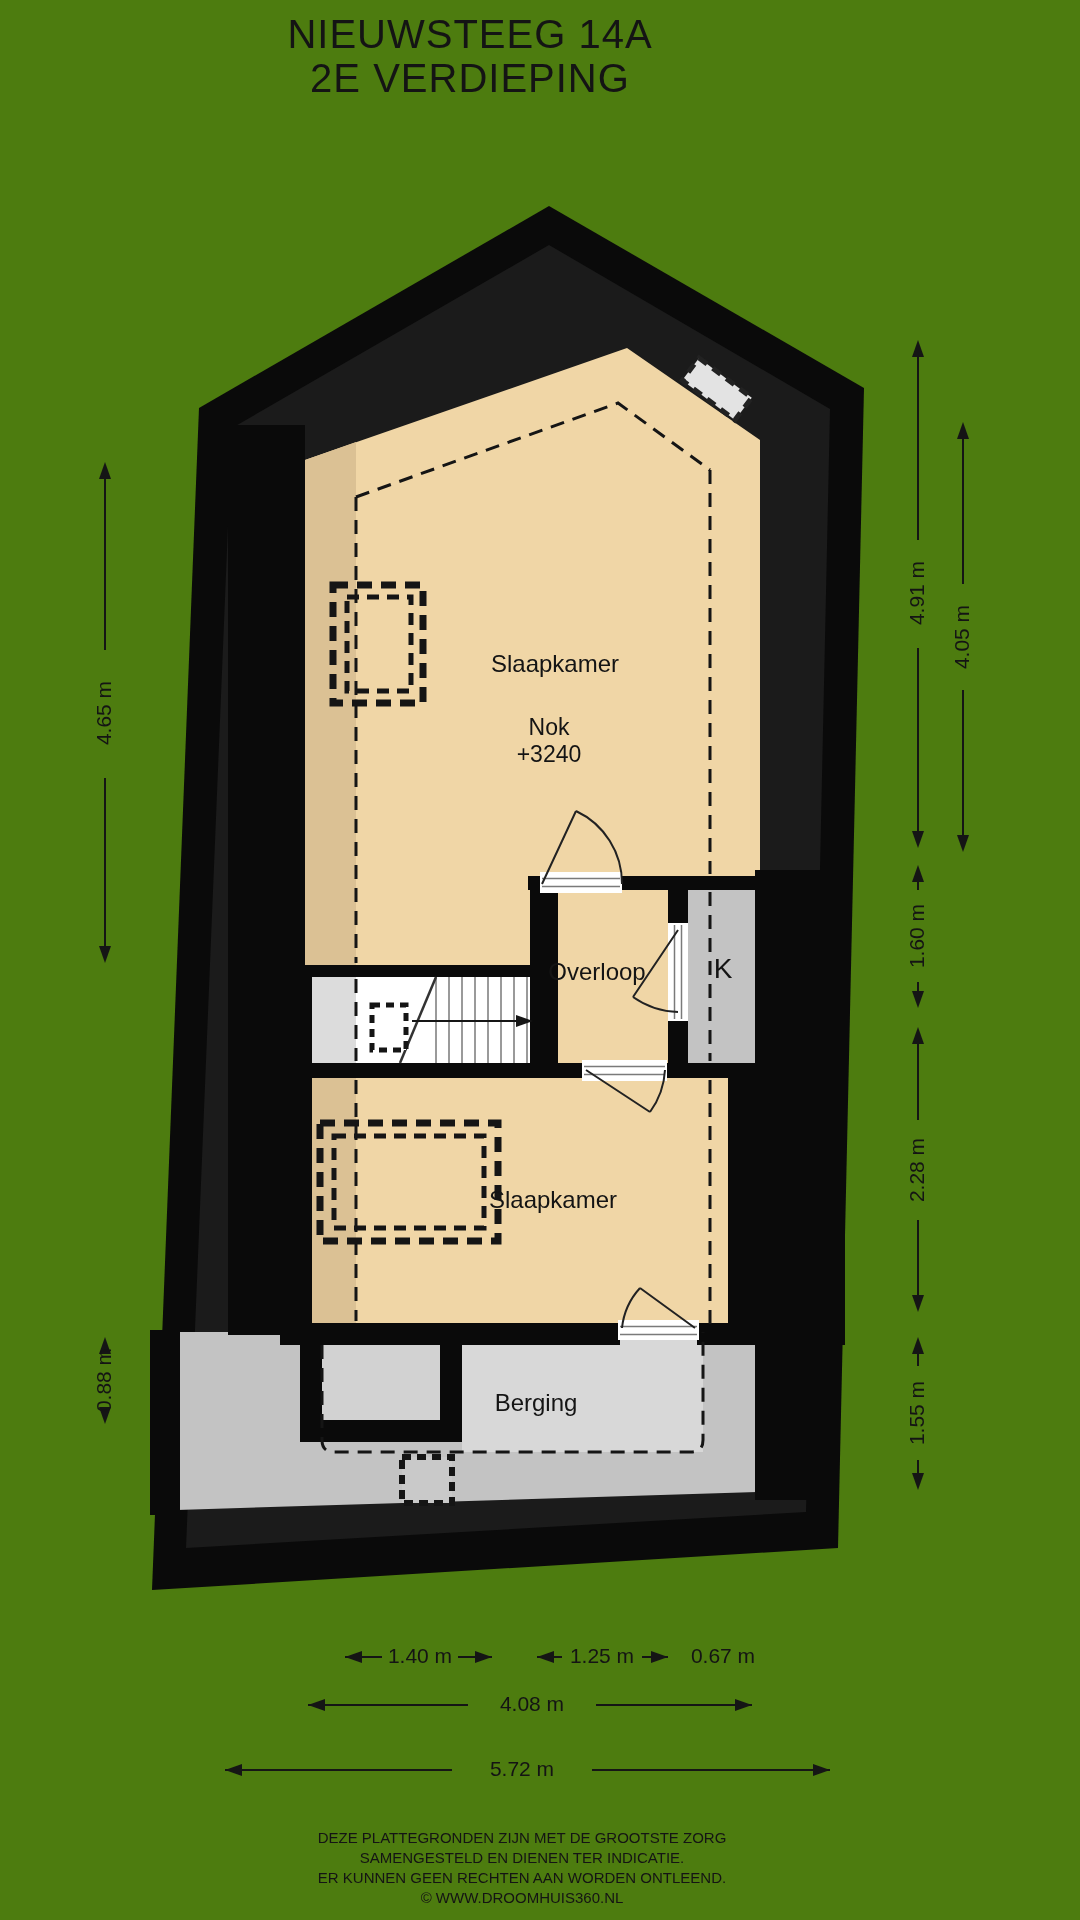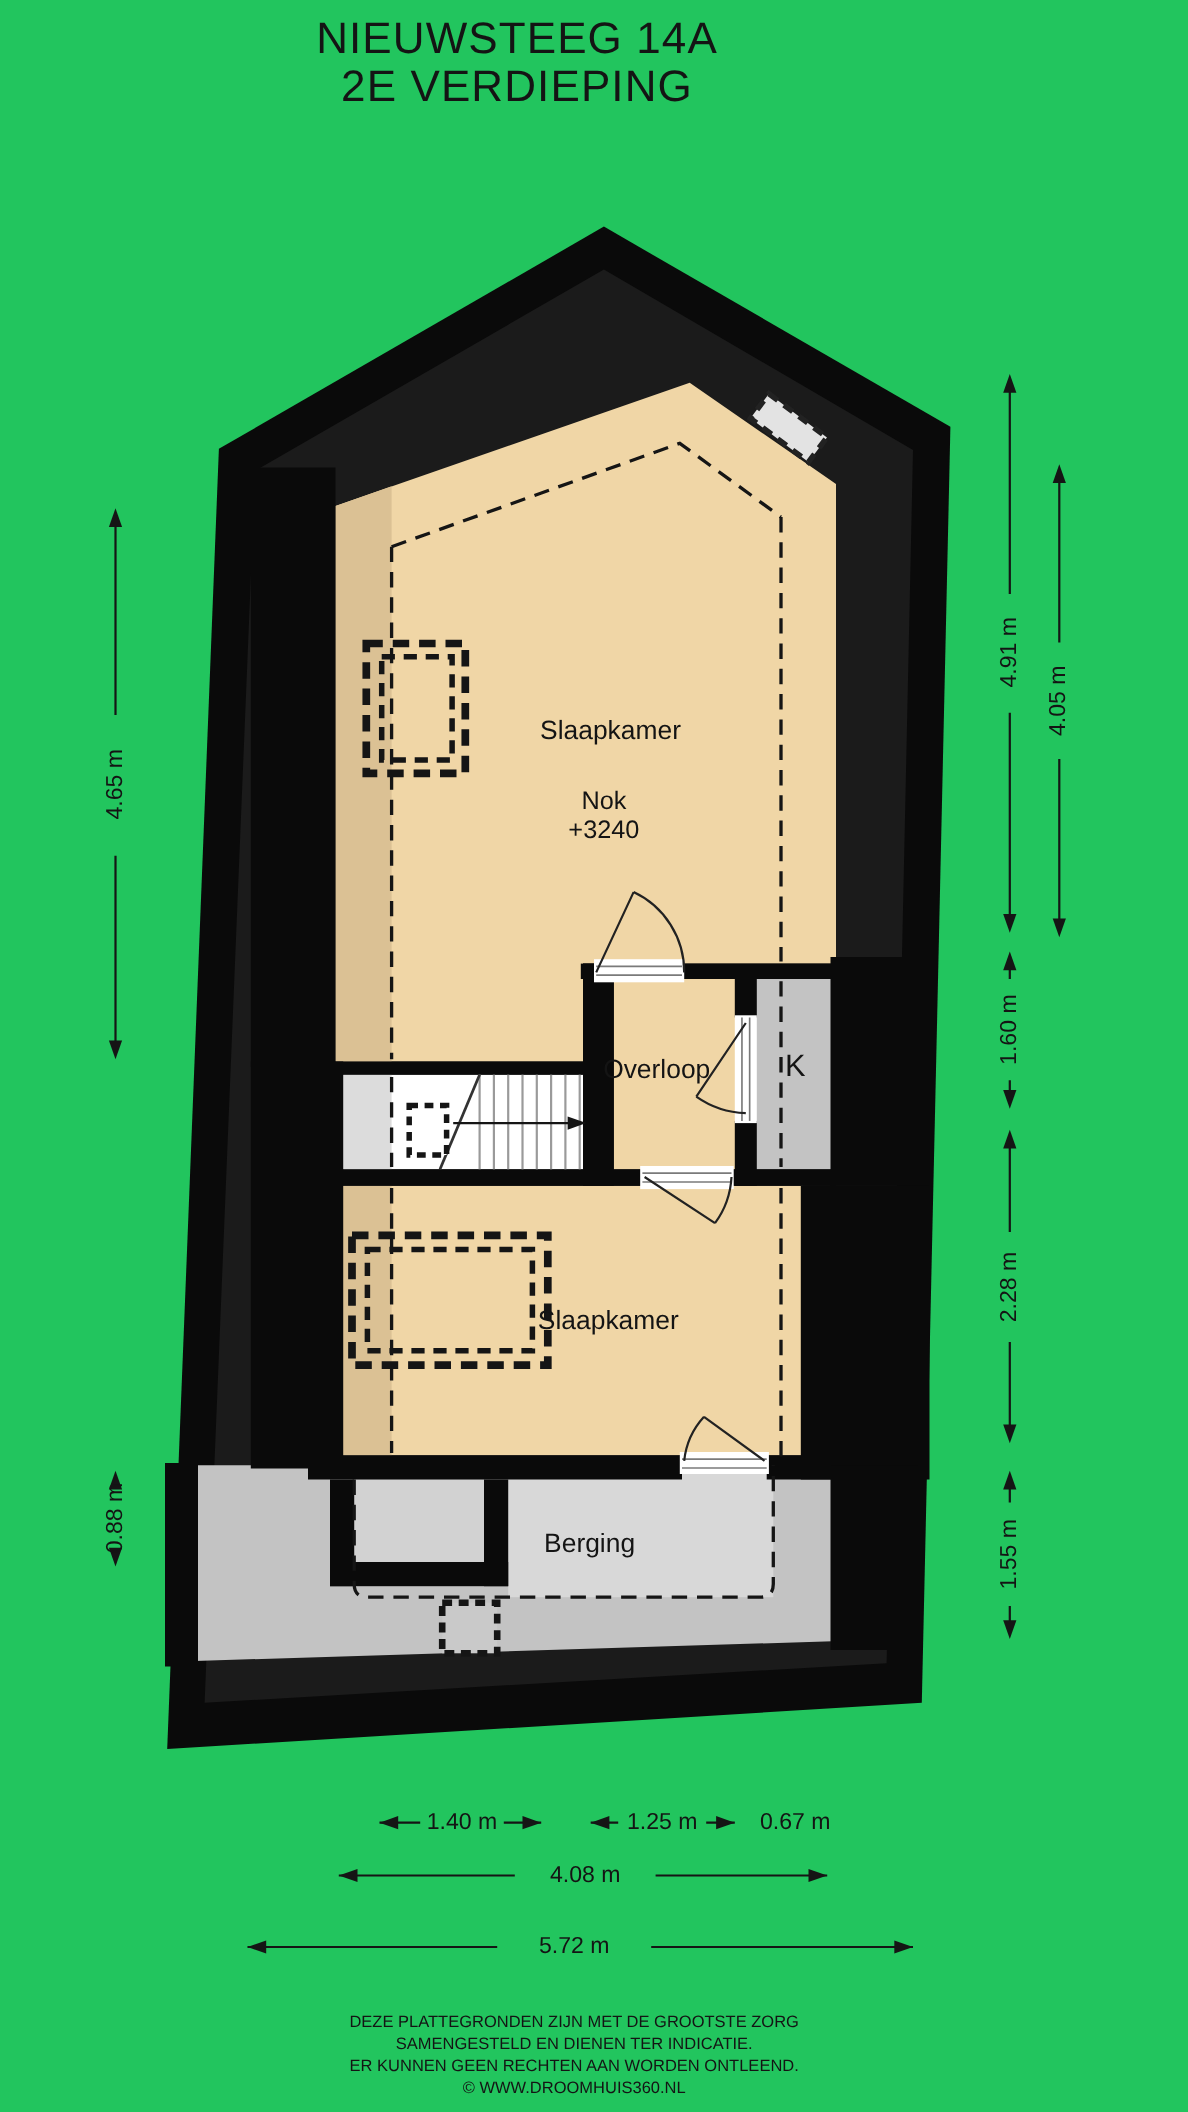--- a/index.html
+++ b/index.html
@@ -1,17 +1,17 @@
 <!DOCTYPE html>
 <html><head>
 <meta charset="utf-8">
 <style>
   html,body{margin:0;padding:0;background:#ffffff;}
   body{font-family:"Liberation Sans", sans-serif;}
-  #stage{width:1080px;height:1920px;margin:0 auto;position:relative;background:#22c55e;}
+  #stage{width:1080px;height:1920px;margin:0 auto;position:relative;background:#4d7c0f;}
   svg{display:block;}
   text{fill:#141414;}
   .title-text{font-size:40px;letter-spacing:1px;}
   .room-label{font-size:24px;}
   .room-label-k{font-size:28px;}
   .nok-label{font-size:23px;}
   .dim-label{font-size:21px;}
   .footer-text{font-size:15px;}
   .dimline{stroke:#151515;stroke-width:2;fill:none;}
   .arrowhead{fill:#151515;stroke:none;}

